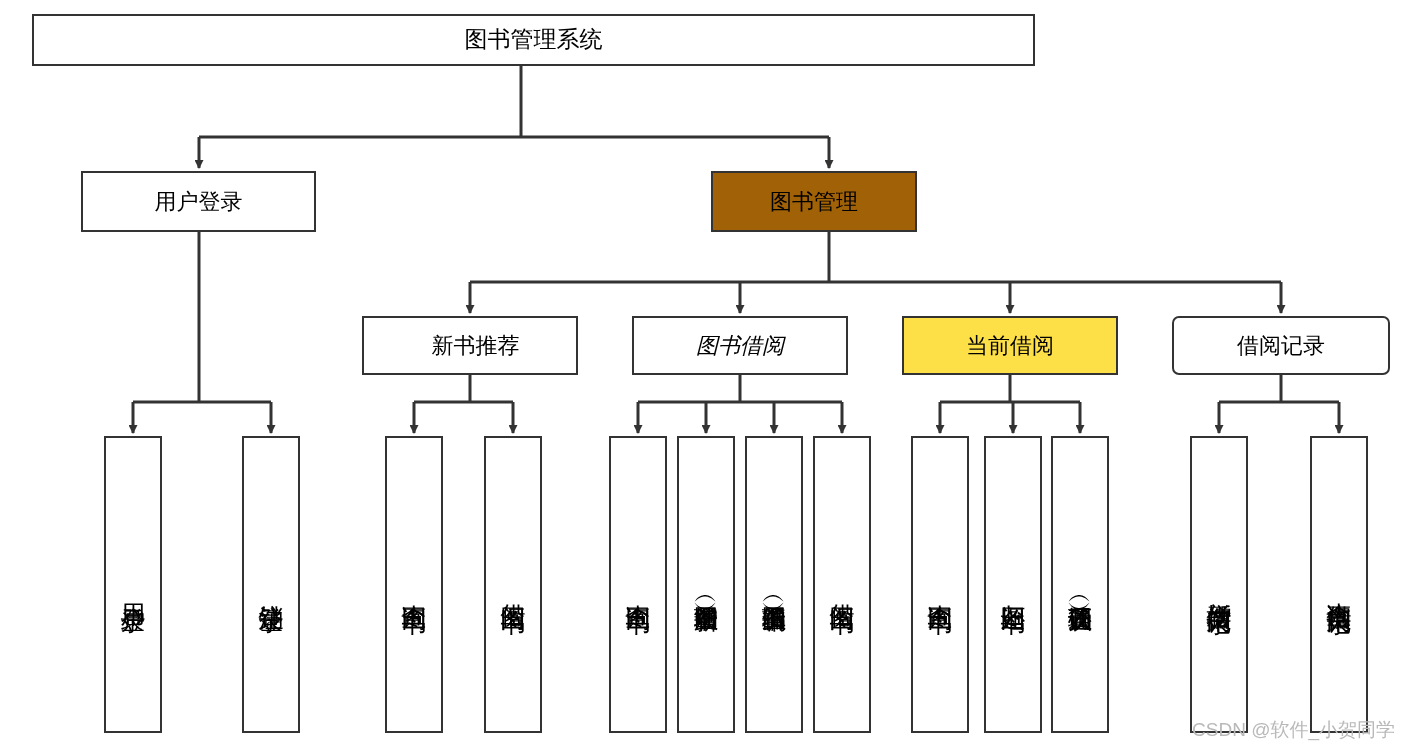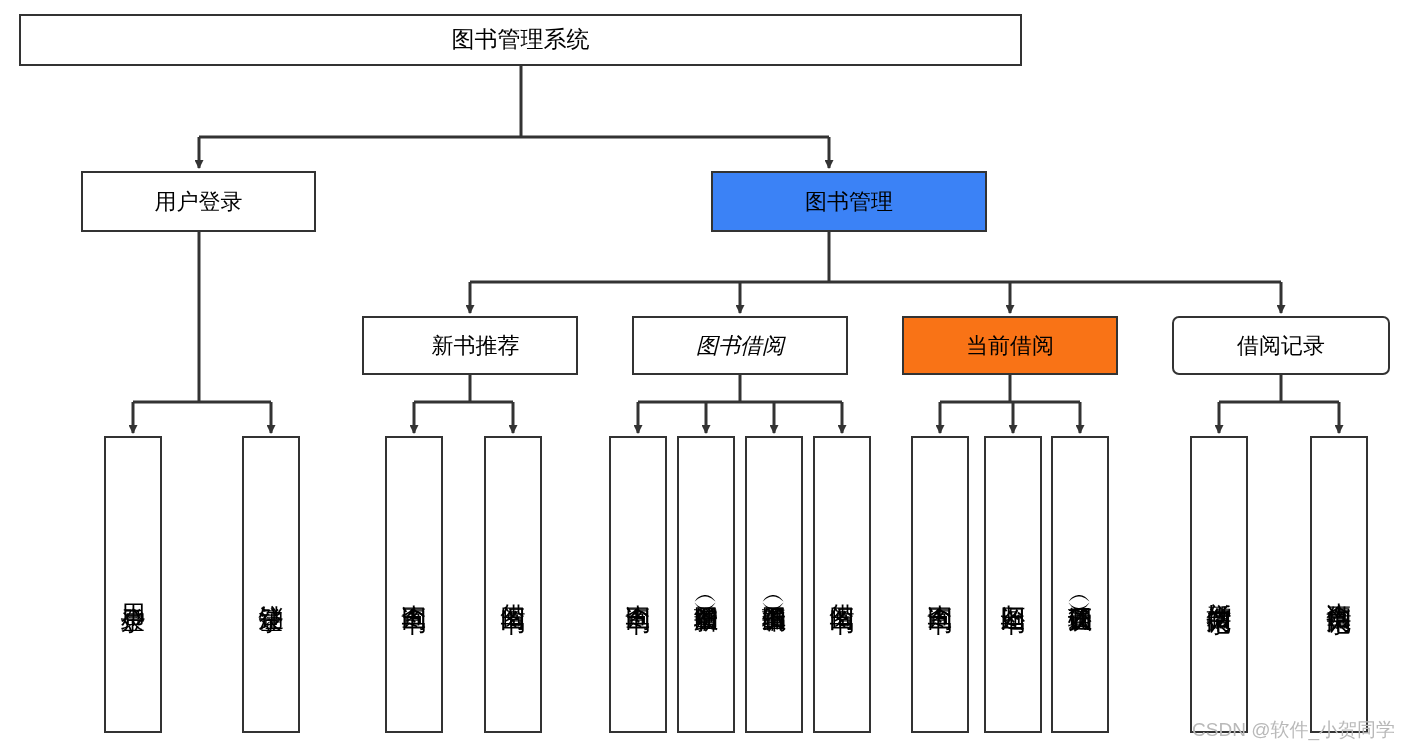--- a/index.html
+++ b/index.html
@@ -120,36 +120,36 @@
         <path d="M1013,402 L1013,433" marker-end="url(#arrowhead)"></path>
         <path d="M1080,402 L1080,433" marker-end="url(#arrowhead)"></path>
         <path d="M1281,375 L1281,402"></path>
         <path d="M1219,402 L1339,402"></path>
         <path d="M1219,402 L1219,433" marker-end="url(#arrowhead)"></path>
         <path d="M1339,402 L1339,433" marker-end="url(#arrowhead)"></path>
       </g>
   </svg>
 
   <div id="nodes-layer">
-      <div class="node horiz root" style="left: 19px; top: 14px; width: 1003px; height: 52px; border-color: rgb(51, 51, 51); background: rgb(255, 255, 255);">
+      <div class="node horiz root" style="left: 32px; top: 14px; width: 1003px; height: 52px; border-color: rgb(51, 51, 51); background: rgb(255, 255, 255);">
         <span class="node-label">图书管理系统</span>
       </div>
       <div class="node horiz" style="left: 81px; top: 171px; width: 235px; height: 61px; border-color: rgb(51, 51, 51); background: rgb(255, 255, 255);">
         <span class="node-label">用户登录</span>
       </div>
-      <div class="node horiz" style="left: 711px; top: 171px; width: 276px; height: 61px; border-color: rgb(51, 51, 51); background: #3b82f6;">
+      <div class="node horiz" style="left: 711px; top: 171px; width: 206px; height: 61px; border-color: rgb(51, 51, 51); background: #a16207;">
         <span class="node-label">图书管理</span>
       </div>
       <div class="node horiz" style="left: 362px; top: 316px; width: 216px; height: 59px; border-color: rgb(51, 51, 51); background: rgb(255, 255, 255); padding-left: 11px;">
         <span class="node-label">新书推荐</span>
       </div>
       <div class="node horiz" style="left: 632px; top: 316px; width: 216px; height: 59px; border-color: rgb(51, 51, 51); background: rgb(255, 255, 255); font-style: italic;">
         <span class="node-label">图书借阅</span>
       </div>
-      <div class="node horiz" style="left: 902px; top: 316px; width: 216px; height: 59px; border-color: rgb(51, 51, 51); background: #f97316;">
+      <div class="node horiz" style="left: 902px; top: 316px; width: 216px; height: 59px; border-color: rgb(51, 51, 51); background: #fde047;">
         <span class="node-label">当前借阅</span>
       </div>
       <div class="node horiz" style="left: 1172px; top: 316px; width: 218px; height: 59px; border-color: rgb(51, 51, 51); background: rgb(255, 255, 255); border-radius: 7px;">
         <span class="node-label">借阅记录</span>
       </div>
       <div class="node vert" style="left: 104px; top: 436px; width: 58px; height: 297px; border-color: rgb(51, 51, 51); background: rgb(255, 255, 255);">
         <span class="node-label">用户登录</span>
       </div>
       <div class="node vert" style="left: 242px; top: 436px; width: 58px; height: 297px; border-color: rgb(51, 51, 51); background: rgb(255, 255, 255);">
         <span class="node-label">注销登录</span>

